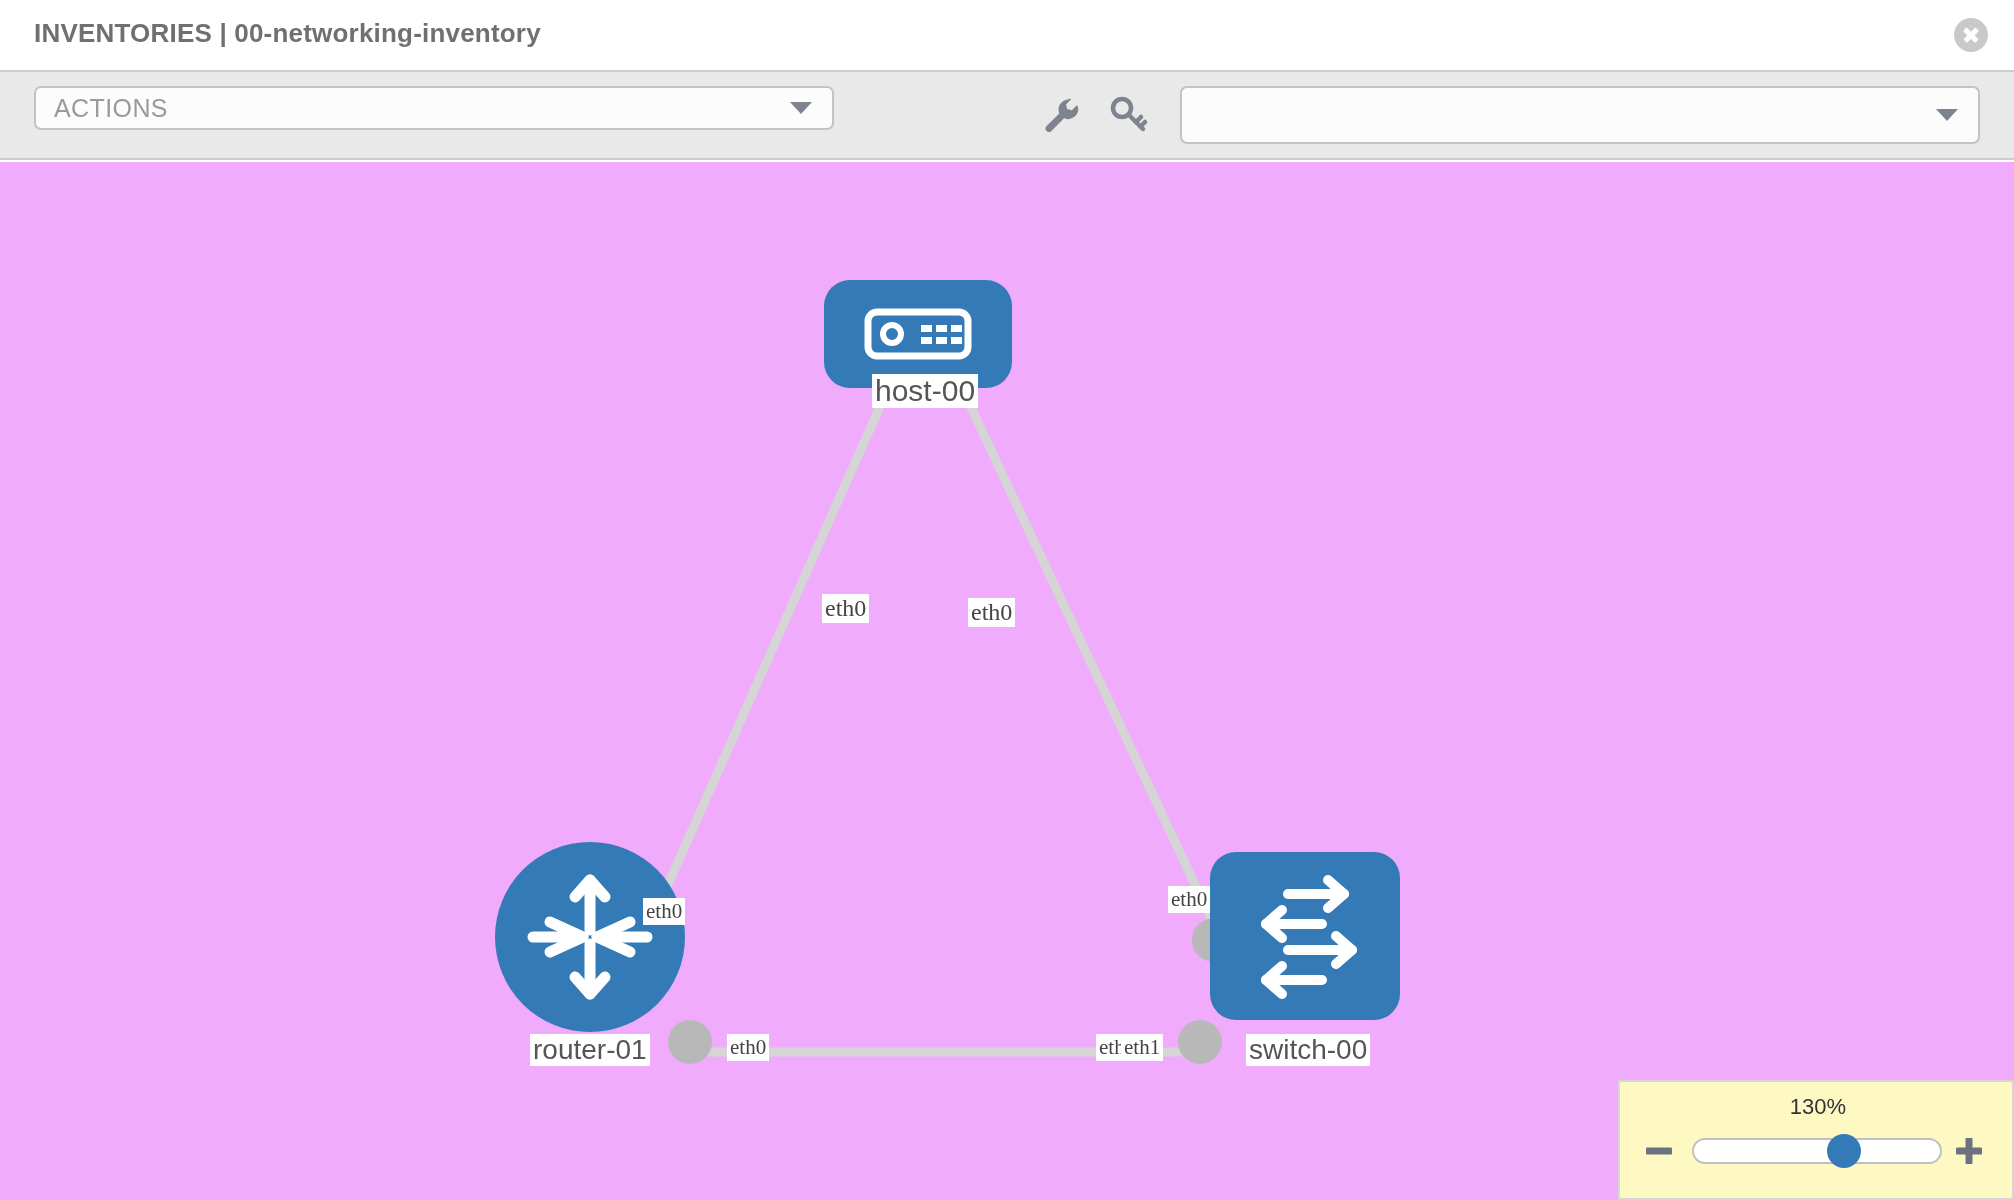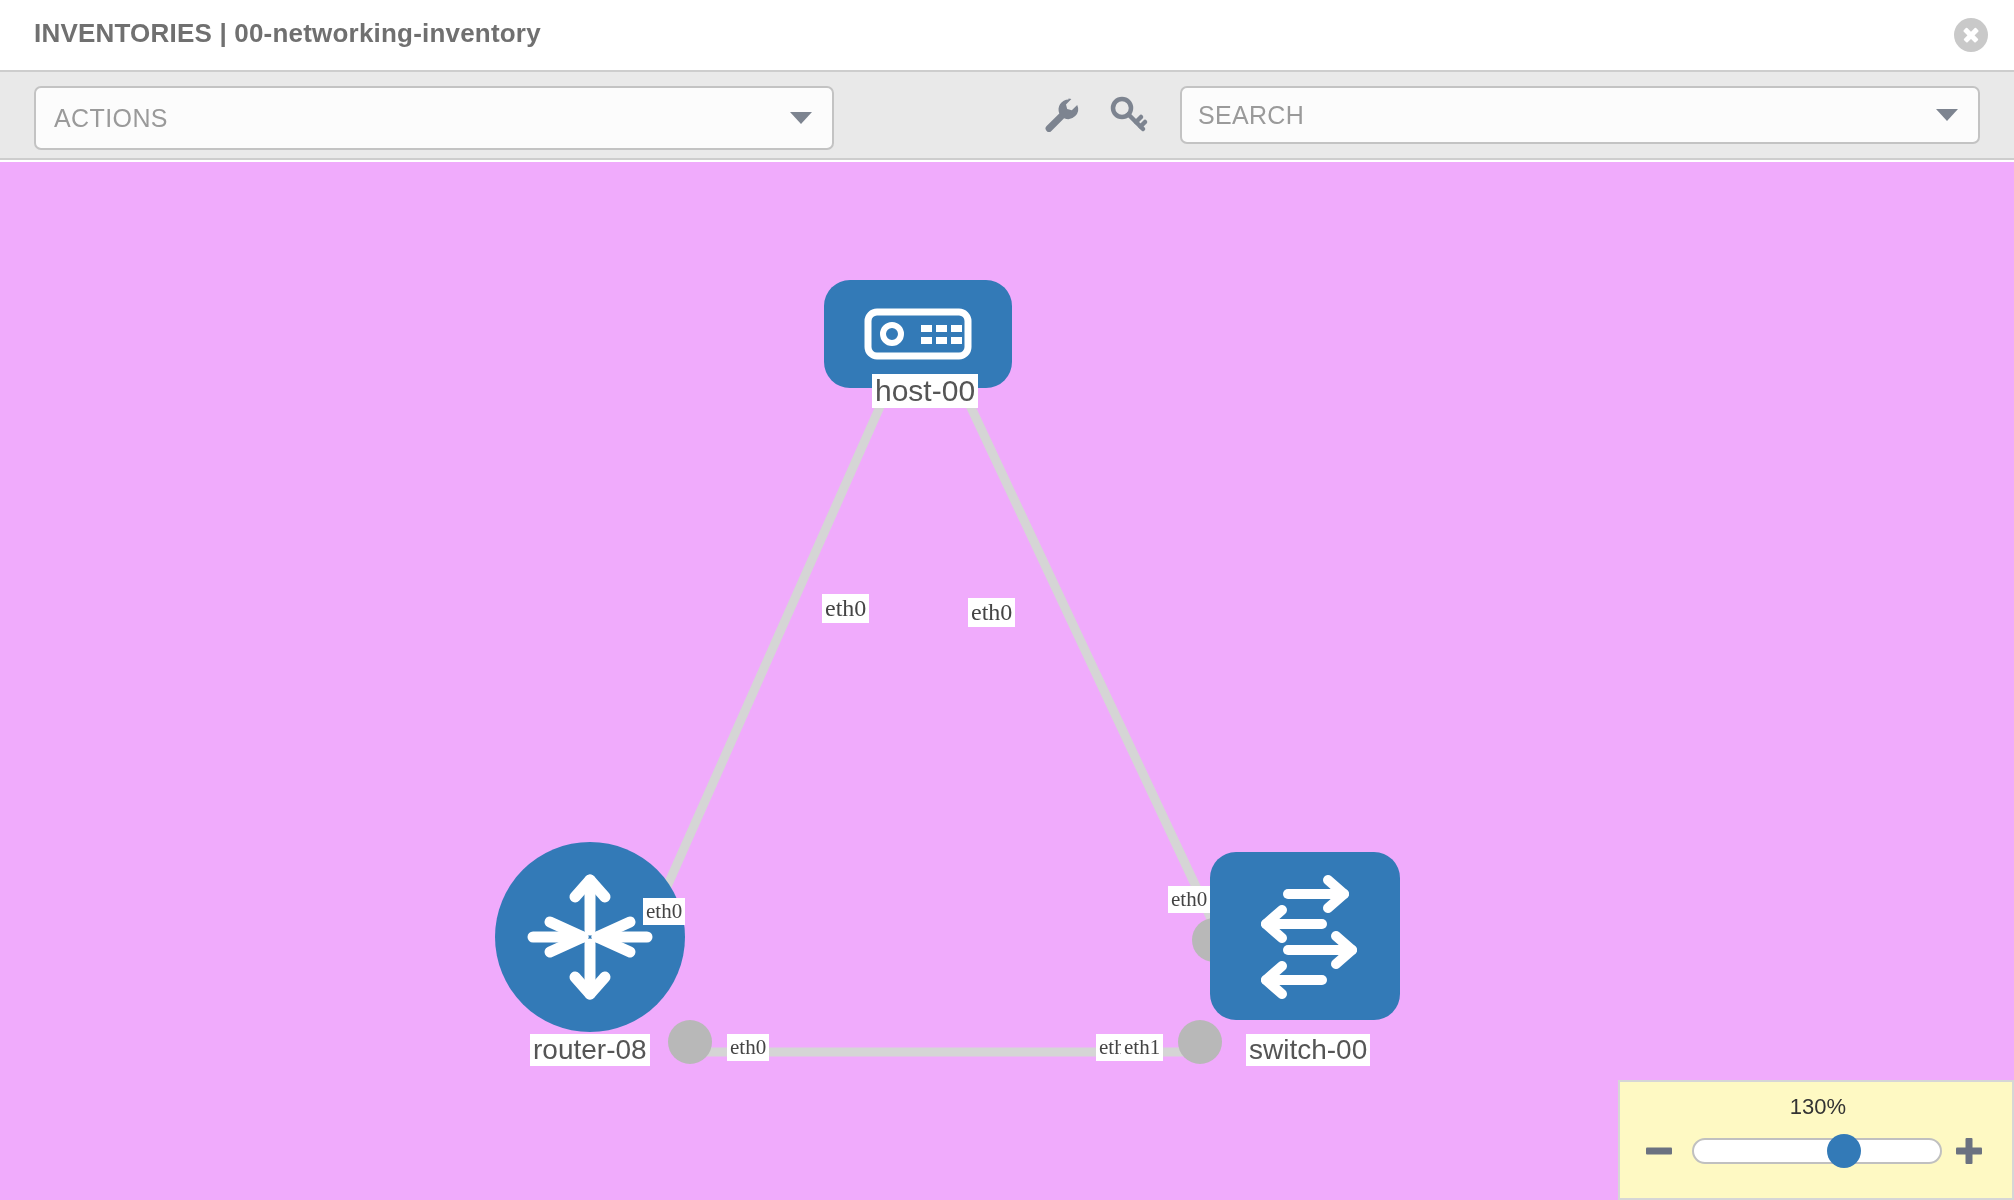--- a/index.html
+++ b/index.html
@@ -39,21 +39,21 @@
   
   .toolbar {
     position: absolute; left: 0; top: 70px;
     width: 2014px; height: 90px;
     background: #e9e9e9;
     border-top: 2px solid #cdcdcd;
     border-bottom: 2px solid #cdcdcd;
   }
   .actions-select {
     position: absolute; left: 34px; top: 14px;
-    width: 800px; height: 64px;
+    width: 800px; height: 44px;
     background: #fcfcfc;
     border: 2px solid #c3c3c3; border-radius: 7px;
     cursor: pointer;
   }
   .actions-label {
     position: absolute; left: 18px; top: 50%;
     transform: translateY(-50%);
     font-size: 25px; color: #9a9a9a; letter-spacing: .4px;
   }
   .caret {
@@ -196,21 +196,20 @@
   <div class="tool-icon icon-key">
     <svg width="40" height="40" viewBox="0 0 40 40">
       <circle cx="13" cy="13" r="9" fill="none" stroke="#7d8490" stroke-width="4.5"></circle>
       <path d="M19.5 19.5 L34 34" stroke="#7d8490" stroke-width="4.5" stroke-linecap="round"></path>
       <path d="M27 27 L32 22" stroke="#7d8490" stroke-width="4.5" stroke-linecap="round"></path>
       <path d="M31.5 31.5 L36 27" stroke="#7d8490" stroke-width="4.5" stroke-linecap="round"></path>
     </svg>
   </div>
 
   <div class="search-box">
-    <input class="search-input" type="text" placeholder="SEARCH" style="">
     <span class="caret"></span>
   </div>
 </div>
 
 <div class="canvas">
 
   <svg class="topo-svg" width="2014" height="1038">
     <line x1="890" y1="222" x2="638" y2="790" stroke="#d5d5d5" stroke-width="9"></line>
     <line x1="960" y1="222" x2="1222" y2="780" stroke="#d5d5d5" stroke-width="9"></line>
     <line x1="690" y1="890" x2="1192" y2="890" stroke="#d5d5d5" stroke-width="9"></line>
@@ -247,21 +246,21 @@
           <path d="M95 152 L95 102"></path>
             <path d="M80 135 L95 152 L110 135"></path>
           <path d="M38 95 L88 95"></path>
             <path d="M55 80 L88 95 L55 110"></path>
           <path d="M152 95 L102 95"></path>
             <path d="M135 80 L102 95 L135 110"></path>
         </g>
       </svg>
     </div>
   </div>
-  <div class="node-label" style="left:530px; top:872px;">router-08</div>
+  <div class="node-label" style="left:530px; top:872px;">router-01</div>
 
   <div class="node" style="left:1210px; top:690px;">
     <div class="node-shape shape-rounded-sq">
       <svg width="190" height="168" viewBox="0 0 190 168">
         <g fill="none" stroke="#ffffff" stroke-width="10" stroke-linecap="round" stroke-linejoin="round">
           <path d="M78 42 L134 42"></path>
             <path d="M118 28 L134 42 L118 56"></path>
           <path d="M112 72 L56 72"></path>
             <path d="M72 58 L56 72 L72 86"></path>
           <path d="M78 98 L142 98"></path>

